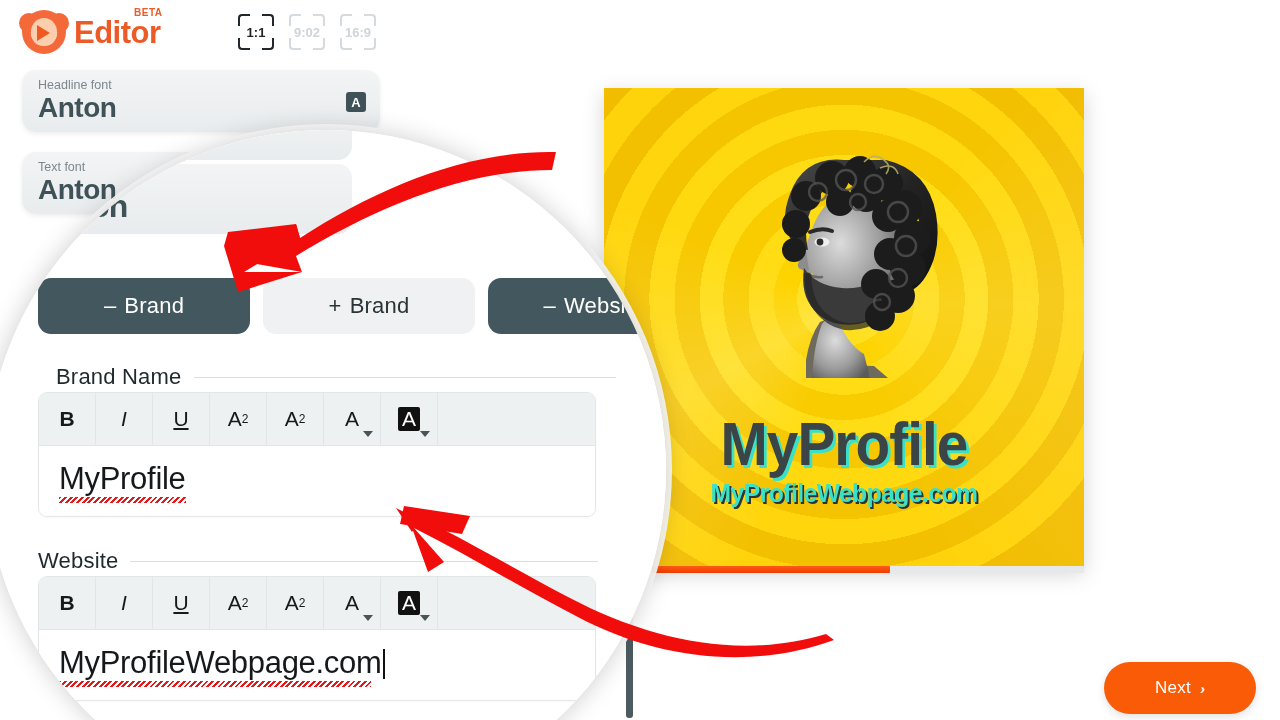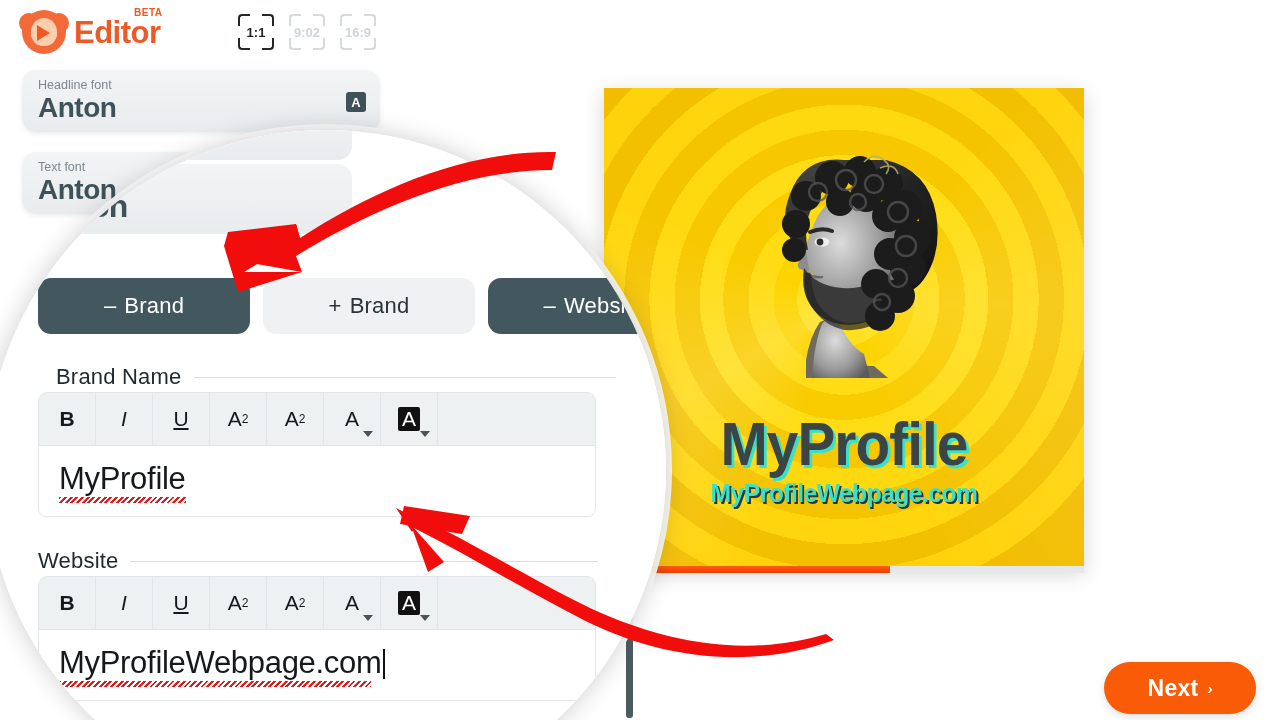--- a/index.html
+++ b/index.html
@@ -75,21 +75,21 @@
   .progress-fill{position:absolute;left:0;top:0;height:7px;width:55%;border-radius:1px;
       background:linear-gradient(180deg,#ff5a17 0%,#ef3d00 100%);}
 
   
   .scroll-track{position:absolute;left:626px;top:388px;width:7px;height:330px;background:#4b5b60;border-radius:3px;}
 
   
   .next-btn{position:absolute;left:1104px;top:662px;width:152px;height:52px;border-radius:26px;
       background:#f95b06;display:flex;align-items:center;justify-content:center;gap:9px;cursor:pointer;
       box-shadow:0 3px 8px rgba(0,0,0,.12);}
-  .next-btn span{color:#fff;font-size:23px;font-weight:bold;letter-spacing:.3px;}
+  .next-btn span{color:#fff;font-size:17px;font-weight:normal;letter-spacing:.3px;}
   .next-btn .chev{color:#fff;font-size:15px;font-weight:bold;}
 
   
   #lens{position:absolute;left:-14px;top:130px;width:680px;height:680px;border-radius:50%;
       background:#fff;overflow:hidden;box-shadow:0 0 26px rgba(0,0,0,.20), 0 0 0 6px rgba(255,255,255,.95);}
   #lens-inner{position:absolute;left:0;top:0;width:680px;height:680px;background:#fff;}
 
   .sec-head{position:absolute;display:flex;align-items:center;gap:12px;}
   .sec-head .t{font-size:22px;color:#1f2a2e;letter-spacing:.2px;white-space:nowrap;
       font-family:"Liberation Sans", sans-serif;font-weight:400;}

